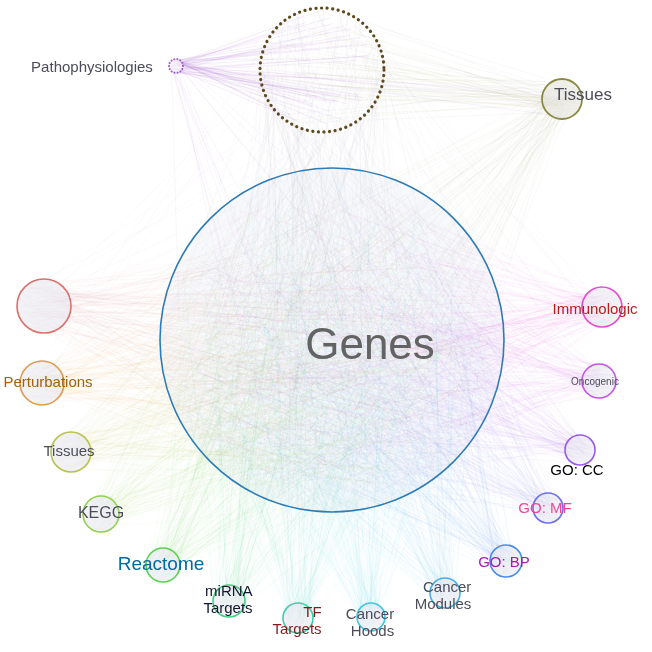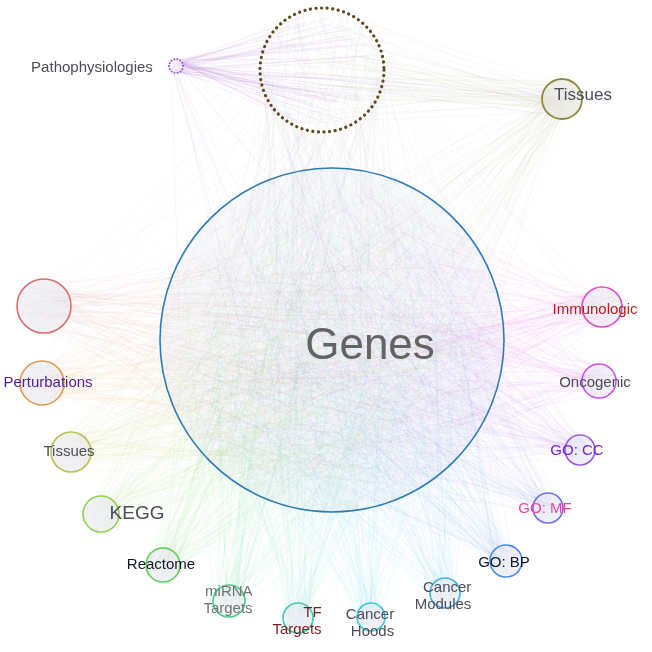--- a/index.html
+++ b/index.html
@@ -1789,31 +1789,31 @@
       <circle class="node" cx="506" cy="561" r="16" fill="rgba(228,228,238,0.5)" stroke="#4a8de8" stroke-width="1.6"></circle>
       <circle class="node" cx="548" cy="508" r="15" fill="rgba(228,228,238,0.5)" stroke="#6f6fe8" stroke-width="1.6"></circle>
       <circle class="node" cx="580" cy="450" r="15" fill="rgba(228,228,238,0.5)" stroke="#9a5ae8" stroke-width="1.6"></circle>
       <circle class="node" cx="599" cy="381" r="17" fill="rgba(228,228,238,0.5)" stroke="#c653e8" stroke-width="1.6"></circle>
       <circle class="node" cx="602" cy="307" r="20" fill="rgba(228,228,238,0.5)" stroke="#e04fd0" stroke-width="1.6"></circle>
     </svg>
   <div id="labels">
       <div class="node-label" style="left: 331px; top: 344px; font-size: 44px; color: rgb(99, 99, 99); margin-left: 39px;">Genes</div>
       <div class="node-label" style="left: 92px; top: 67px; font-size: 15px; color: rgb(77, 77, 90);">Pathophysiologies</div>
       <div class="node-label" style="left: 583px; top: 95px; font-size: 17px; color: rgb(77, 77, 90);">Tissues</div>
-      <div class="node-label" style="left: 48px; top: 382px; font-size: 15px; color: #4c1d95;">Perturbations</div>
+      <div class="node-label" style="left: 48px; top: 382px; font-size: 15px; color: #a16207;">Perturbations</div>
       <div class="node-label" style="left: 69px; top: 451px; font-size: 15px; color: rgb(77, 77, 90);">Tissues</div>
-      <div class="node-label" style="left: 101px; top: 513px; font-size: 19px; color: rgb(77, 77, 90); margin-left: 36px;">KEGG</div>
-      <div class="node-label" style="left: 161px; top: 564px; font-size: 15px; color: #0f172a;">Reactome</div>
-      <div class="node-label" style="left: 228px; top: 600px; font-size: 15px; color: #737373;">miRNA
+      <div class="node-label" style="left: 101px; top: 513px; font-size: 16px; color: rgb(77, 77, 90);">KEGG</div>
+      <div class="node-label" style="left: 161px; top: 564px; font-size: 19px; color: #0369a1;">Reactome</div>
+      <div class="node-label" style="left: 228px; top: 600px; font-size: 15px; color: #0f172a;">miRNA
 Targets</div>
       <div class="node-label" style="left: 297px; top: 621px; font-size: 15px; color: #7f1d1d;">TF
 Targets</div>
       <div class="node-label" style="left: 370px; top: 623px; font-size: 15px; color: rgb(77, 77, 90);">Cancer
 Hoods</div>
       <div class="node-label" style="left: 443px; top: 596px; font-size: 15px; color: rgb(77, 77, 90);">Cancer
 Modules</div>
-      <div class="node-label" style="left: 504px; top: 562px; font-size: 15px; color: #0f172a;">GO: BP</div>
+      <div class="node-label" style="left: 504px; top: 562px; font-size: 15px; color: #a21caf;">GO: BP</div>
       <div class="node-label" style="left: 545px; top: 508px; font-size: 15px; color: #ec4899;">GO: MF</div>
-      <div class="node-label" style="left: 577px; top: 450px; font-size: 15px; color: #6d28d9;">GO: CC</div>
-      <div class="node-label" style="left: 595px; top: 382px; font-size: 15px; color: rgb(77, 77, 90);">Oncogenic</div>
+      <div class="node-label" style="left: 577px; top: 470px; font-size: 15px; color: #000000;">GO: CC</div>
+      <div class="node-label" style="left: 595px; top: 382px; font-size: 10px; color: rgb(77, 77, 90);">Oncogenic</div>
       <div class="node-label" style="left: 595px; top: 309px; font-size: 15px; color: #b91c1c;">Immunologic</div>
     </div>
 </div>
 
 </body></html>

